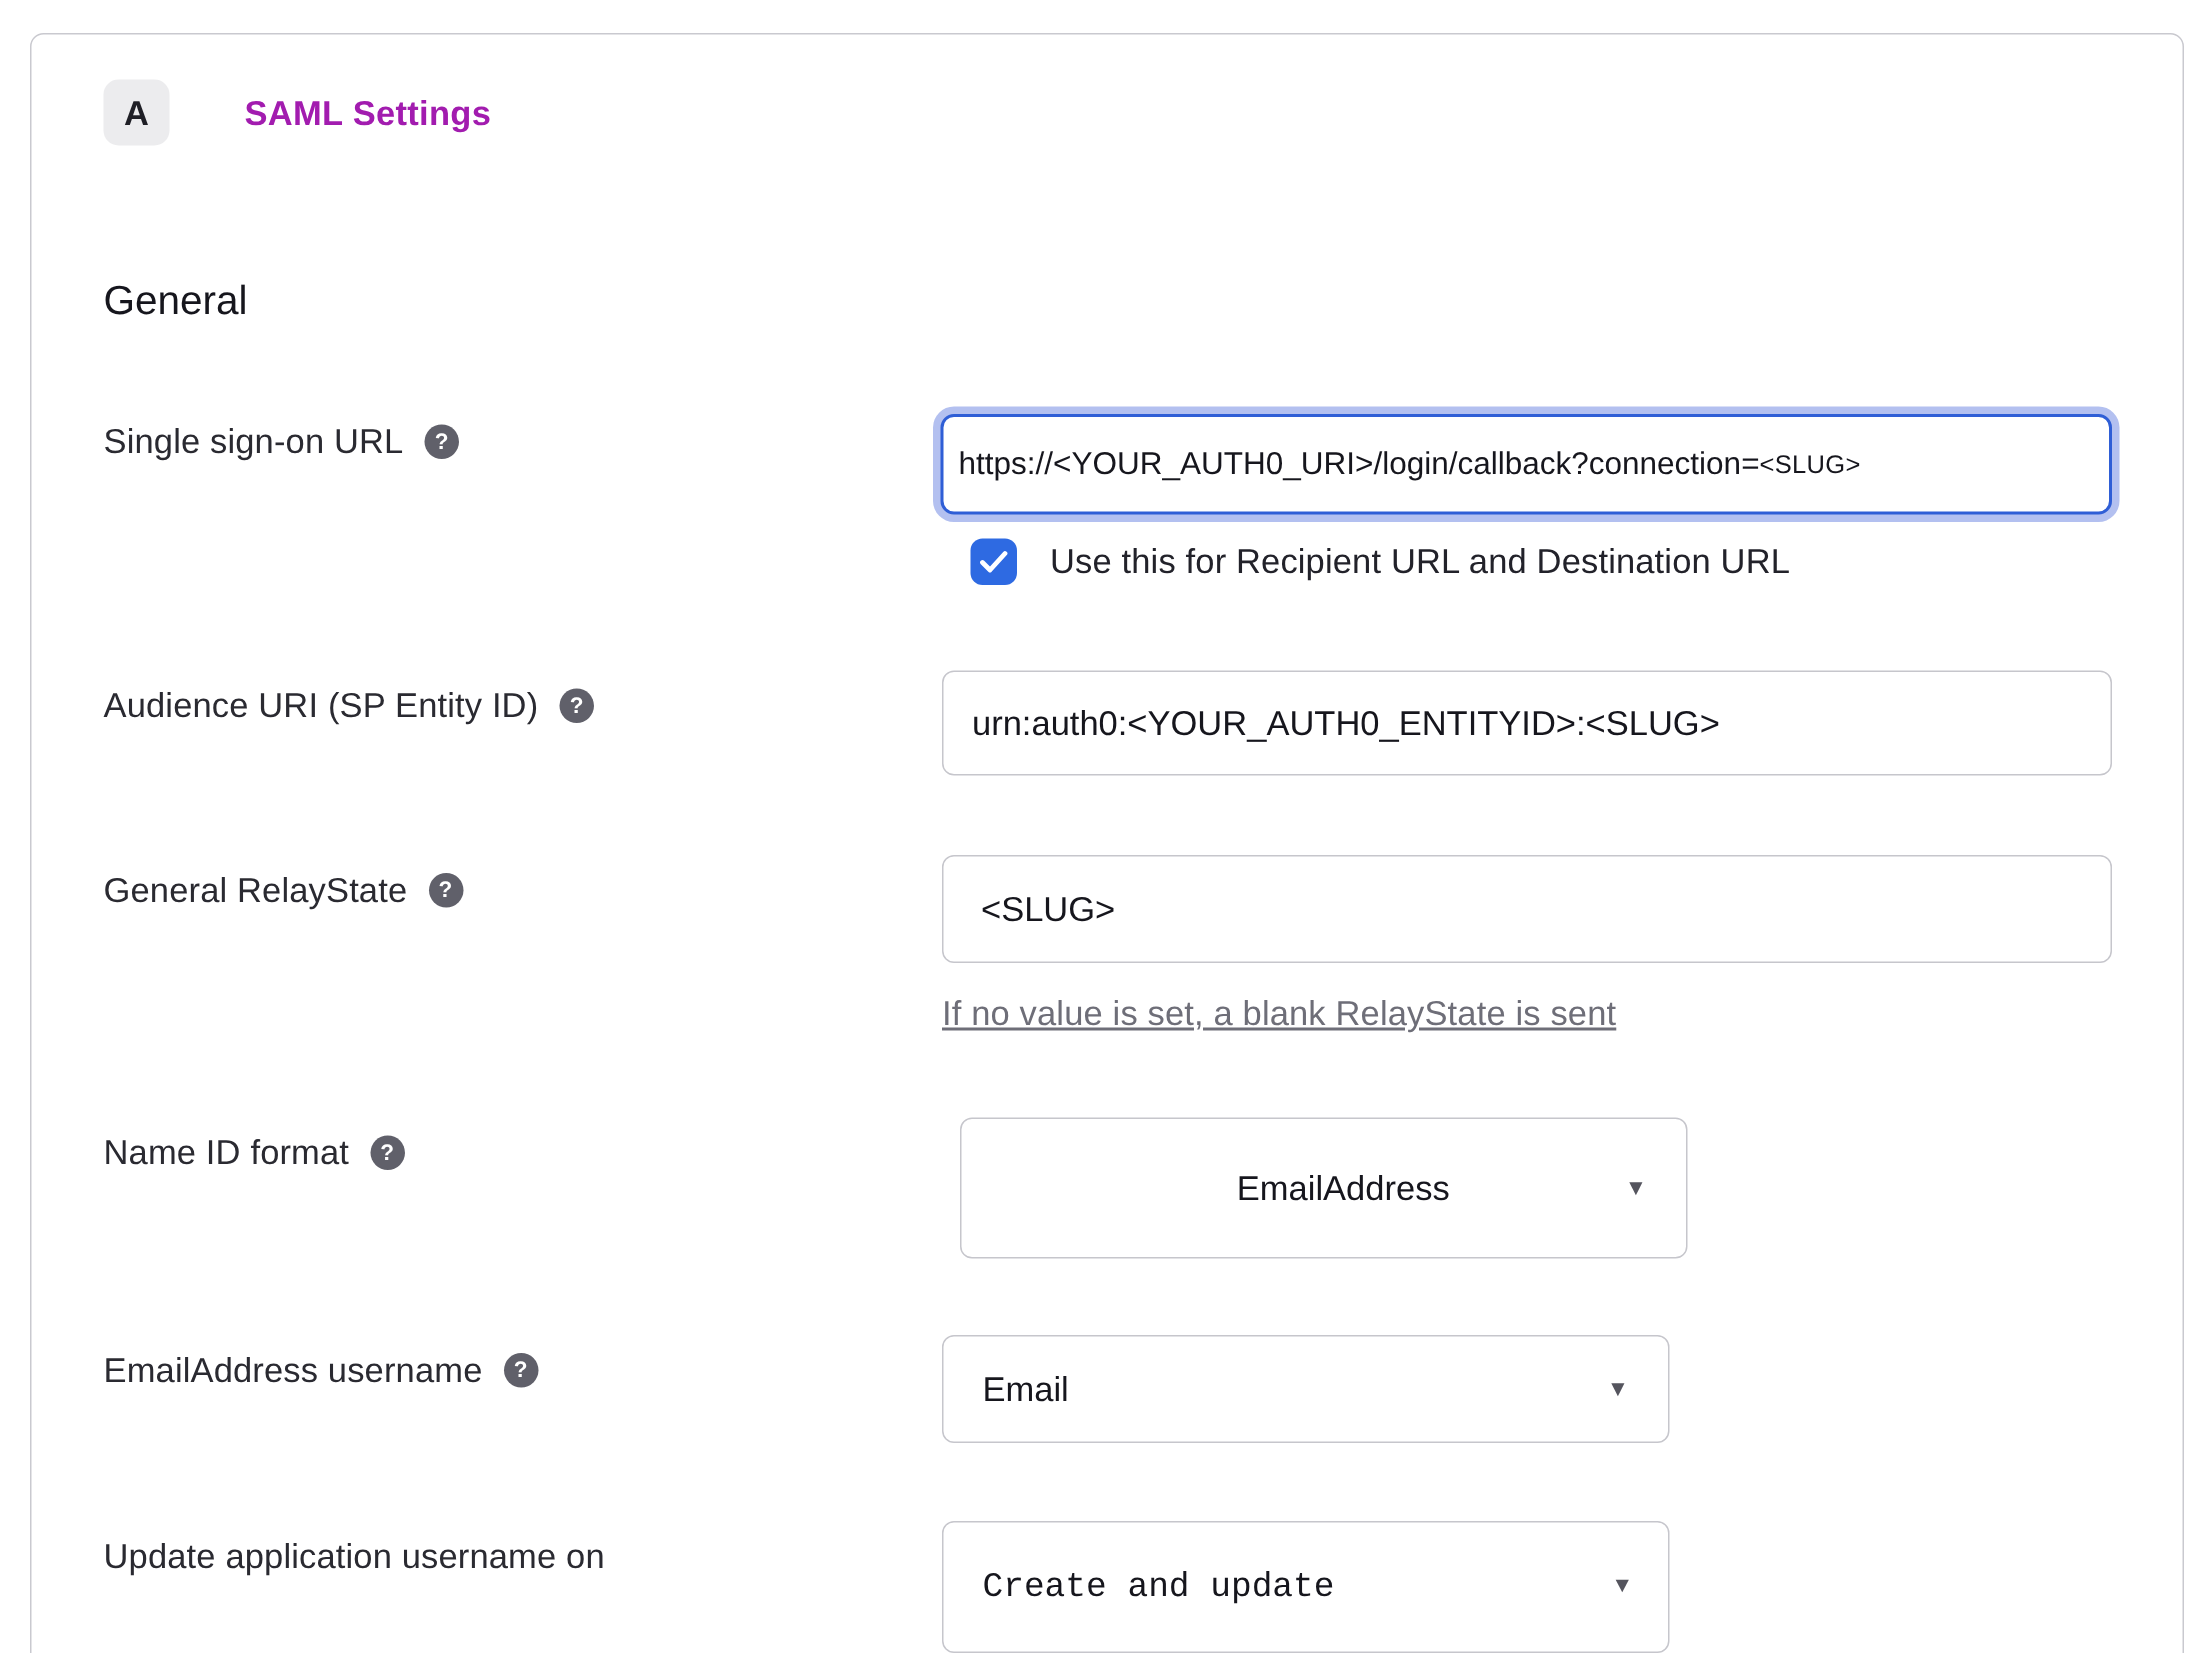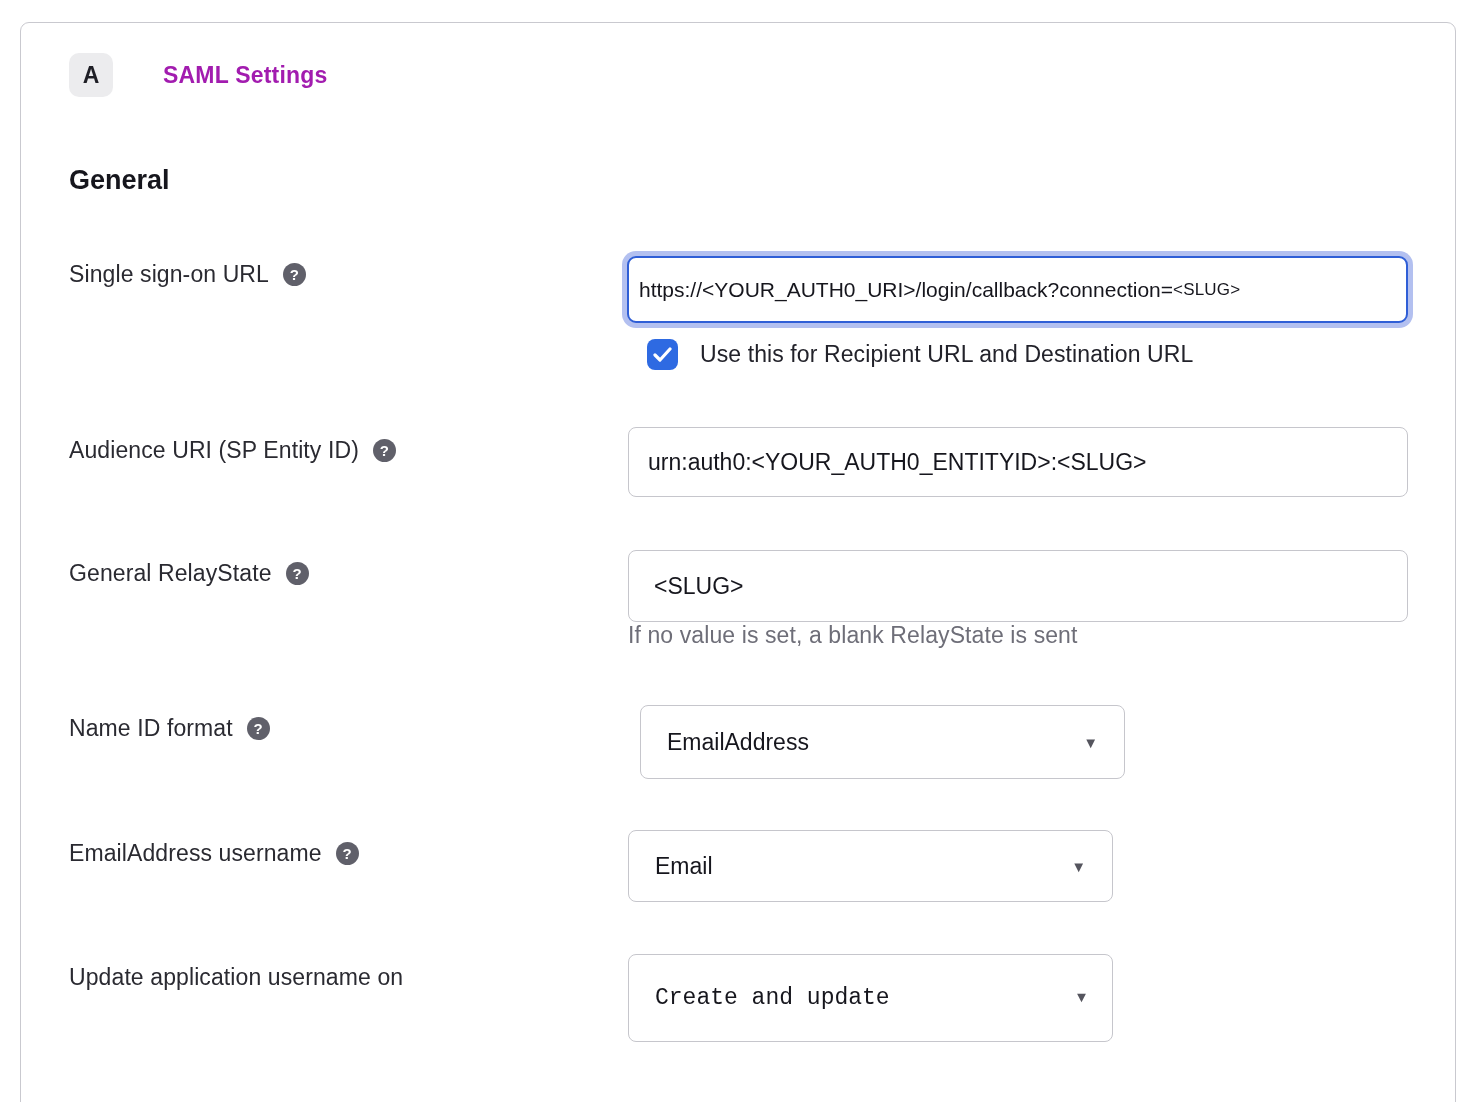--- a/index.html
+++ b/index.html
@@ -42,23 +42,23 @@
   }
   .card-title {
     margin-left: 50px;
     font-size: 23px;
     font-weight: 700;
     letter-spacing: 0.2px;
     color: #a21caf;
   }
   
   .section-title {
-    margin-top: 68px;
+    margin-top: 88px;
     font-size: 27px;
-    font-weight: 700;
+    font-weight: 400;
     color: #16161d;
   }
   
   .row {
     display: flex;
     align-items: flex-start;
   }
   .row-label {
     width: 559px;
     flex-shrink: 0;
@@ -136,24 +136,25 @@
     flex-shrink: 0;
   }
   .checkbox svg { display: block; }
   .checkbox-label {
     margin-left: 22px;
     font-size: 23px;
     color: #22222a;
     letter-spacing: 0.1px;
   }
   .helper-text {
-    margin-top: 0;
+    margin-top: 20px;
     font-size: 23px;
     color: #6e6e78;
     letter-spacing: 0.1px;
+    text-decoration: underline;
   }
   
   .select {
     box-sizing: border-box;
     position: relative;
     width: 485px;
     border: 1px solid #c6c6cc;
     border-radius: 8px;
     background: #ffffff;
     display: flex;
@@ -173,21 +174,21 @@
   }
   
   #row-sso        { margin-top: 55px; }
   #row-audience   { margin-top: 57px; }
   #row-relaystate { margin-top: 53px; }
   #row-nameid     { margin-top: 56px; gap: 12px; }
   #row-appuser    { margin-top: 51px; }
   #row-updateuser { margin-top: 52px; }
   #audience-input   { height: 70px; padding-left: 19px; }
   #relaystate-input { height: 72px; padding-left: 25px; }
-  #nameid-select    { height: 74px; }
+  #nameid-select    { height: 94px; justify-content: center; }
   #appuser-select   { height: 72px; }
   #updateuser-select{ height: 88px; font-family: Liberation Mono, monospace; }
 </style>
 </head>
 <body>
 
 <div class="card">
 
   <div class="card-header">
     <div class="badge">

